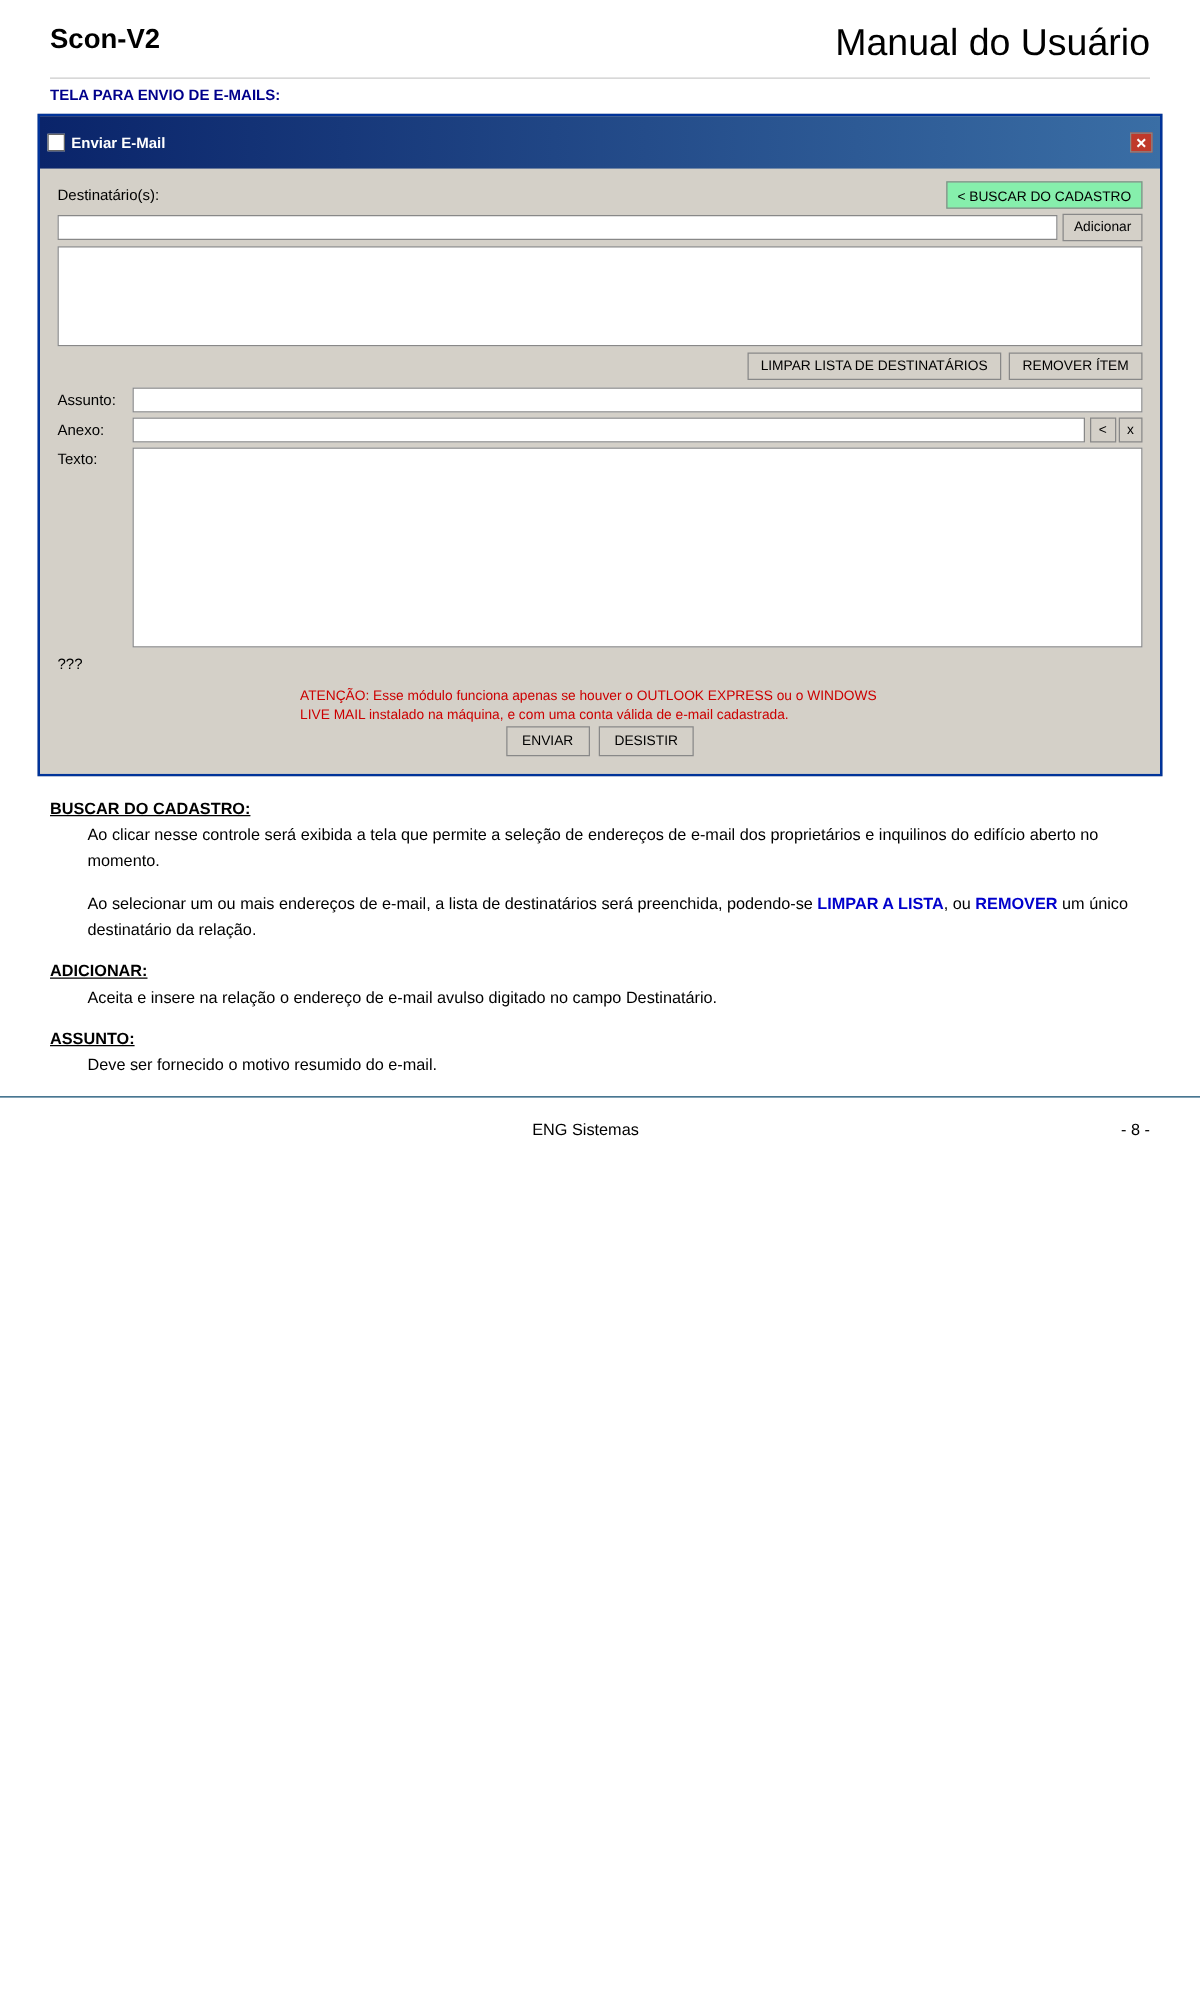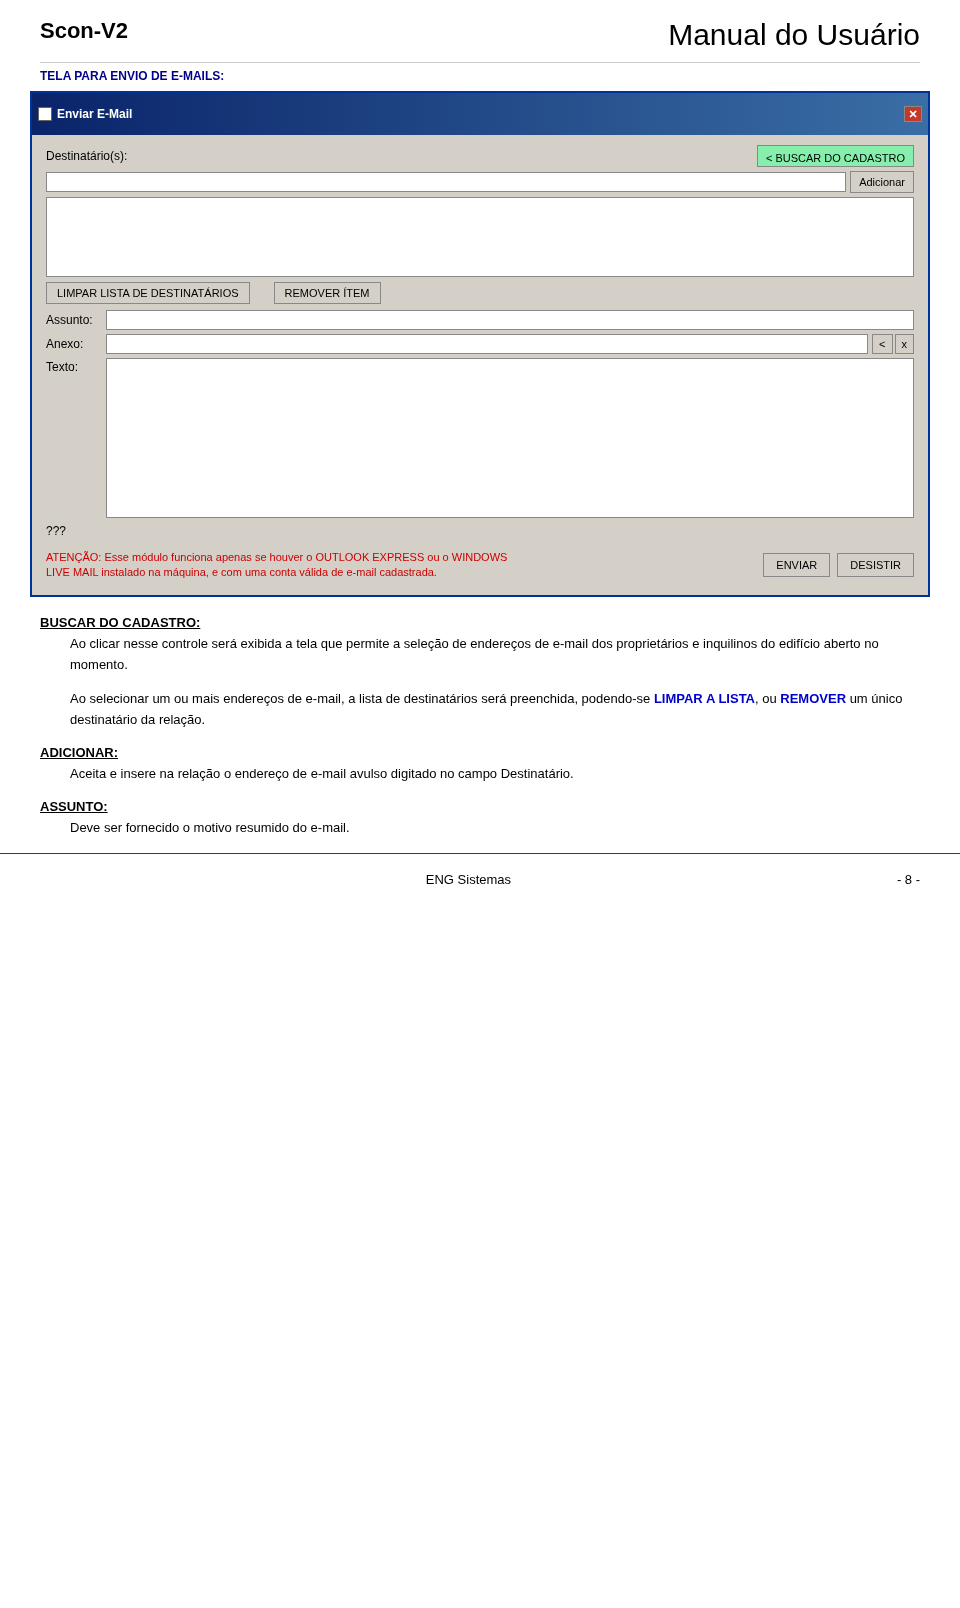--- a/index.html
+++ b/index.html
@@ -132,21 +132,22 @@
     .dest-list {
       width: 100%;
       height: 80px;
       background: #ffffff;
       border: 1px solid #888;
       margin-bottom: 5px;
     }
 
     .dest-buttons-row {
       display: flex;
-      gap: 24px;
+      justify-content: flex-end;
+      gap: 6px;
       margin-bottom: 6px;
     }
     .limpar-btn, .remover-btn {
       background: #d4d0c8;
       border: 1px solid #888;
       font-size: 11px;
       padding: 2px 10px;
       cursor: pointer;
       height: 22px;
     }
@@ -225,20 +226,21 @@
       padding: 2px 0 4px 0;
     }
 
     
     .warning-and-buttons {
       display: flex;
       align-items: center;
       justify-content: space-between;
       margin-top: 4px;
       padding: 4px 0;
+      flex-direction: column;
     }
     .warning-text {
       font-size: 11px;
       color: #cc0000;
       max-width: 480px;
       line-height: 1.4;
     }
     .action-buttons {
       display: flex;
       gap: 7px;

